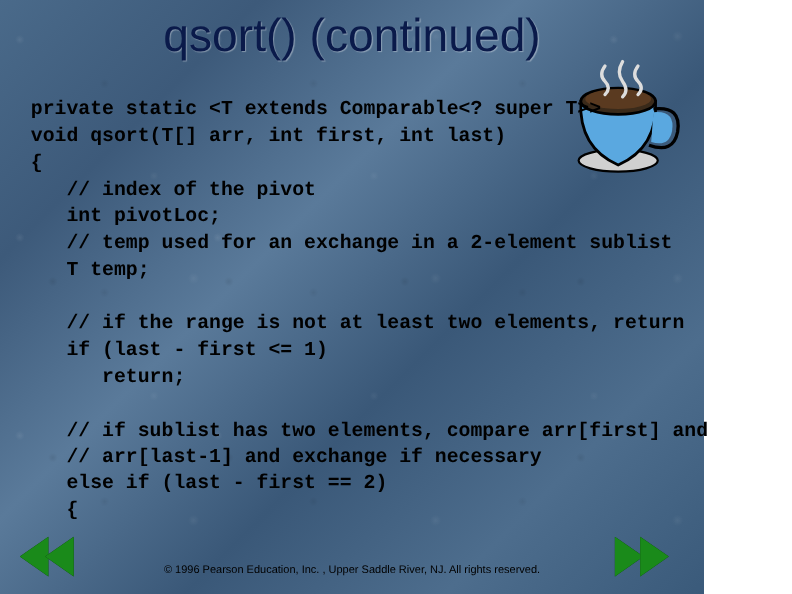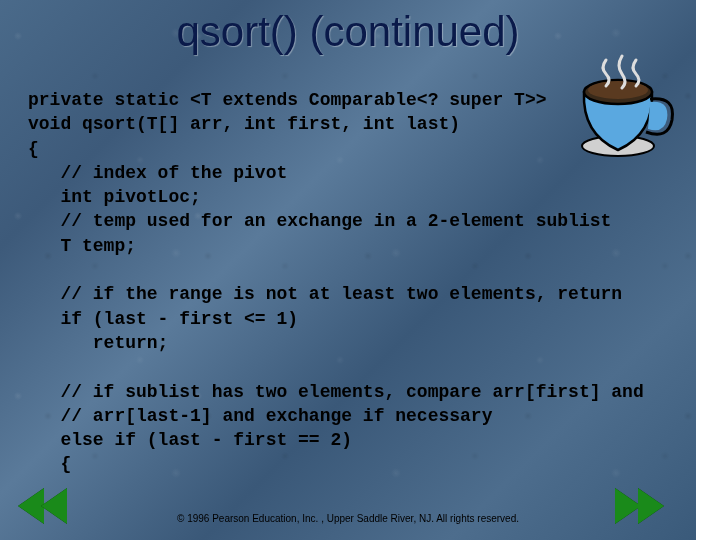--- a/index.html
+++ b/index.html
@@ -1,18 +1,18 @@
 <!DOCTYPE html>
 <html><head>
 <meta charset="utf-8">
 <style>
   * { margin: 0; padding: 0; box-sizing: border-box; }
   html, body { width: 720px; height: 540px; overflow: hidden; }
   .slide {
-    width: 696px; height: 540px;
+    width: 640px; height: 540px;
     background: linear-gradient(135deg, #4a6a8a 0%, #3d5a7a 20%, #5a7a9a 40%, #3a5878 60%, #4d6d8d 80%, #3a5a7a 100%);
     position: relative;
     font-family: "Courier New", monospace;
   }
   .noise {
     position: absolute; inset: 0;
     background-image:
       radial-gradient(circle at 10% 20%, rgba(255,255,255,0.08) 0, transparent 2%),
       radial-gradient(circle at 80% 15%, rgba(255,255,255,0.06) 0, transparent 2%),
       radial-gradient(circle at 30% 60%, rgba(0,0,0,0.08) 0, transparent 3%),

